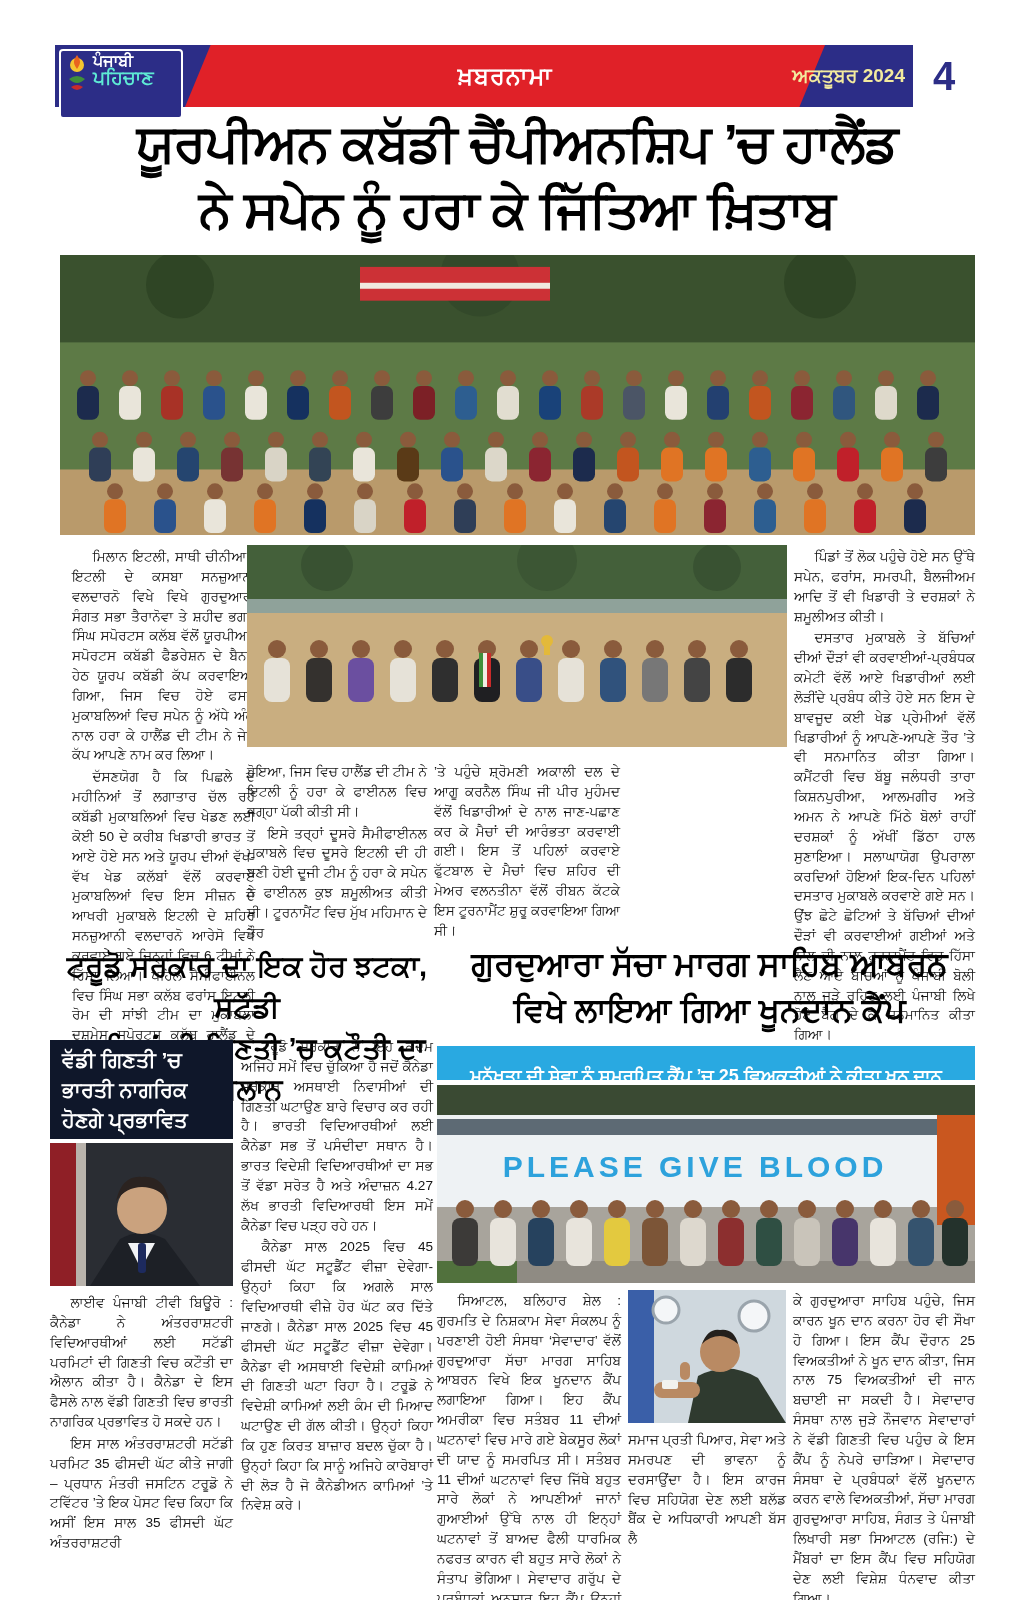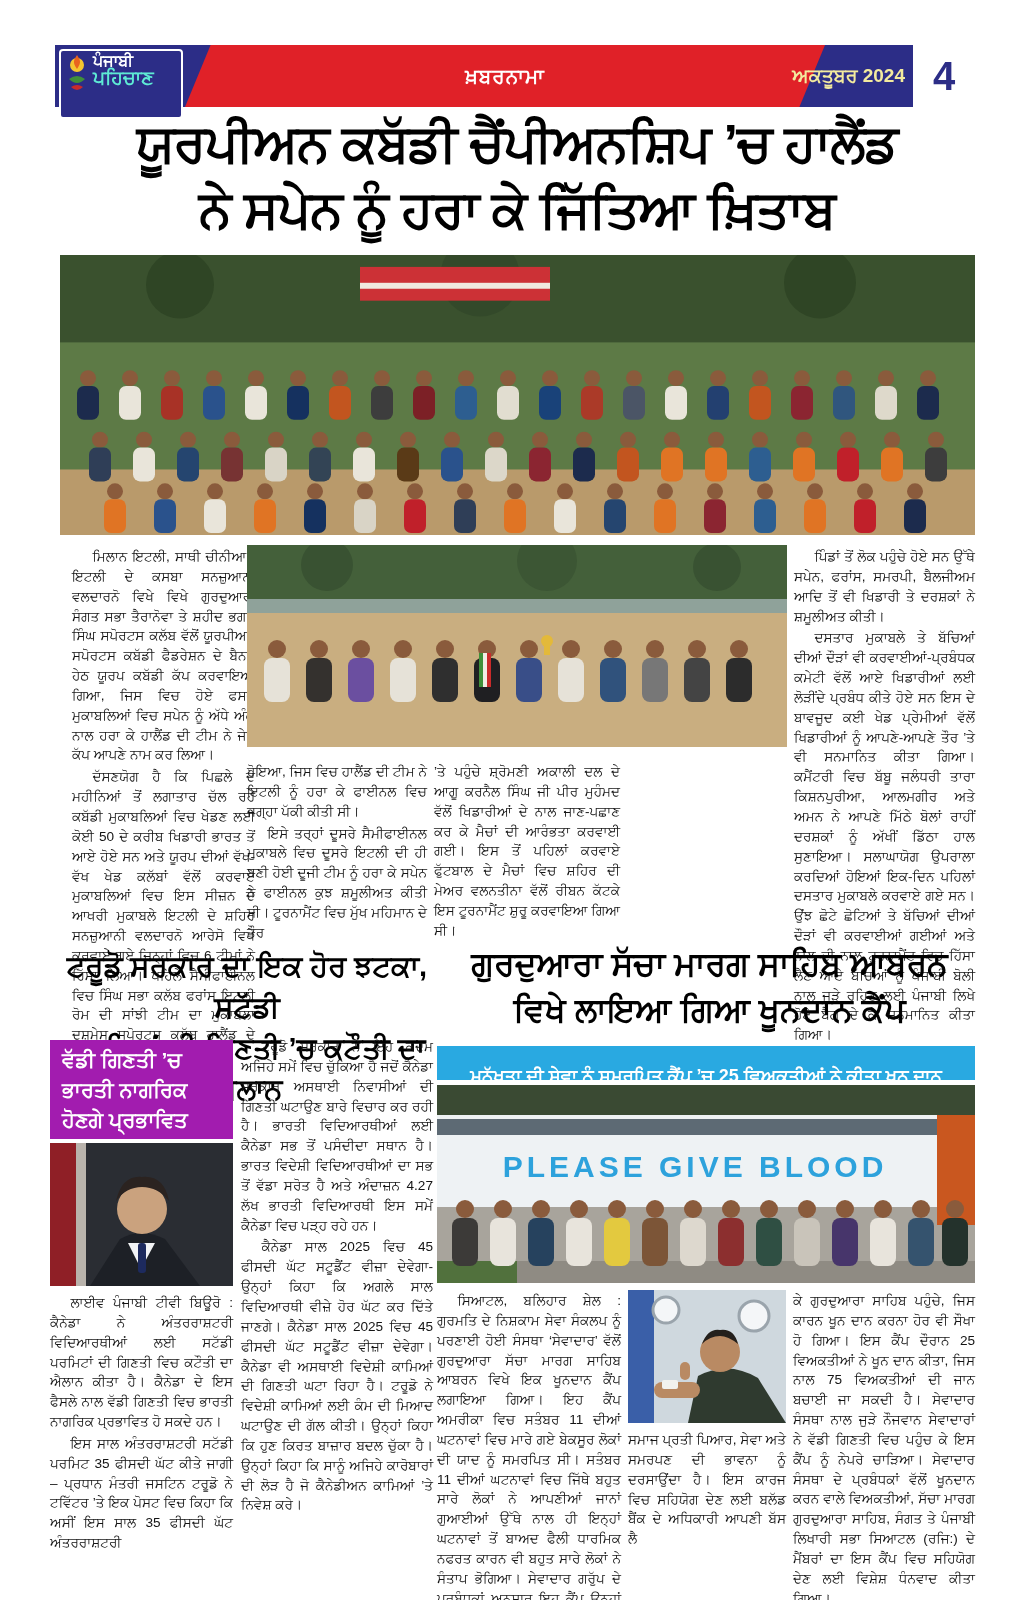--- a/index.html
+++ b/index.html
@@ -3,21 +3,21 @@
 <meta charset="utf-8">
 <style>
   html,body{margin:0;padding:0;background:#ffffff;}
   .page{position:relative;width:1035px;height:1600px;background:#fff;overflow:hidden;
         font-family:"Liberation Sans",sans-serif;color:#111;}
   
   .topbar{position:absolute;left:55px;top:45px;width:920px;height:62px;background:#2c2d87;}
   .band-red{position:absolute;left:130px;top:0;width:640px;height:62px;background:#e02128;
             clip-path:polygon(4% 0,100% 0,96% 100%,0 100%);
             display:flex;align-items:center;justify-content:center;}
-  .band-red span{color:#fff;font-size:20px;font-weight:bold;letter-spacing:1px;}
+  .band-red span{color:#fff;font-size:24px;font-weight:bold;letter-spacing:1px;}
   .logo{position:absolute;left:4px;top:4px;width:124px;height:70px;background:#2c2d87;
         border:2px solid #fff;border-radius:4px;display:flex;padding:2px 4px;box-sizing:border-box;}
   .logo .emblem{width:24px;height:40px;flex:0 0 auto;margin-right:4px;}
   .logo .ltxt{display:flex;flex-direction:column;line-height:1.05;}
   .logo .l1{color:#fff;font-size:16px;font-weight:bold;}
   .logo .l2{color:#5eead4;font-size:19px;font-weight:bold;font-family:Liberation Mono, monospace;}
   .issue{position:absolute;right:70px;top:0;height:62px;display:flex;align-items:center;}
   .issue span{color:#f3ea9e;font-size:19px;font-weight:bold;}
   .pagenum{position:absolute;right:0;top:0;width:62px;height:62px;background:#fff;
            display:flex;align-items:center;justify-content:center;}
@@ -44,21 +44,21 @@
   .k-c2{left:247px;top:762px;width:180px;height:180px;}
   .k-c3{left:434px;top:762px;width:186px;height:180px;}
   .k-c4{left:627px;top:762px;width:160px;height:180px;}
   .k-c5{left:794px;top:547px;width:181px;height:395px;}
   .s-c1{left:50px;top:1293px;width:183px;height:300px;}
   .s-c2{left:241px;top:1037px;width:192px;height:556px;}
   .b-c1{left:437px;top:1291px;width:184px;height:302px;}
   .b-c2{left:628px;top:1430px;width:158px;height:162px;}
   .b-c3{left:793px;top:1291px;width:182px;height:302px;}
   
-  .pinkbox{position:absolute;left:50px;top:1040px;width:183px;height:99px;background:#a21caf;
+  .pinkbox{position:absolute;left:50px;top:1040px;width:183px;height:99px;background:#0f172a;
            box-sizing:border-box;padding:10px 12px;display:flex;align-items:center;}
   .pinkbox span{color:#fff;font-size:21px;font-weight:bold;line-height:30px;}
   .bluestrip{position:absolute;left:437px;top:1046px;width:538px;height:34px;background:#29a9e1;
              display:flex;align-items:center;justify-content:center;}
   .bluestrip span{color:#fff;font-size:18px;font-weight:bold;margin-top:26px;}
 </style>
 </head>
 <body>
 
 <div class="page">

